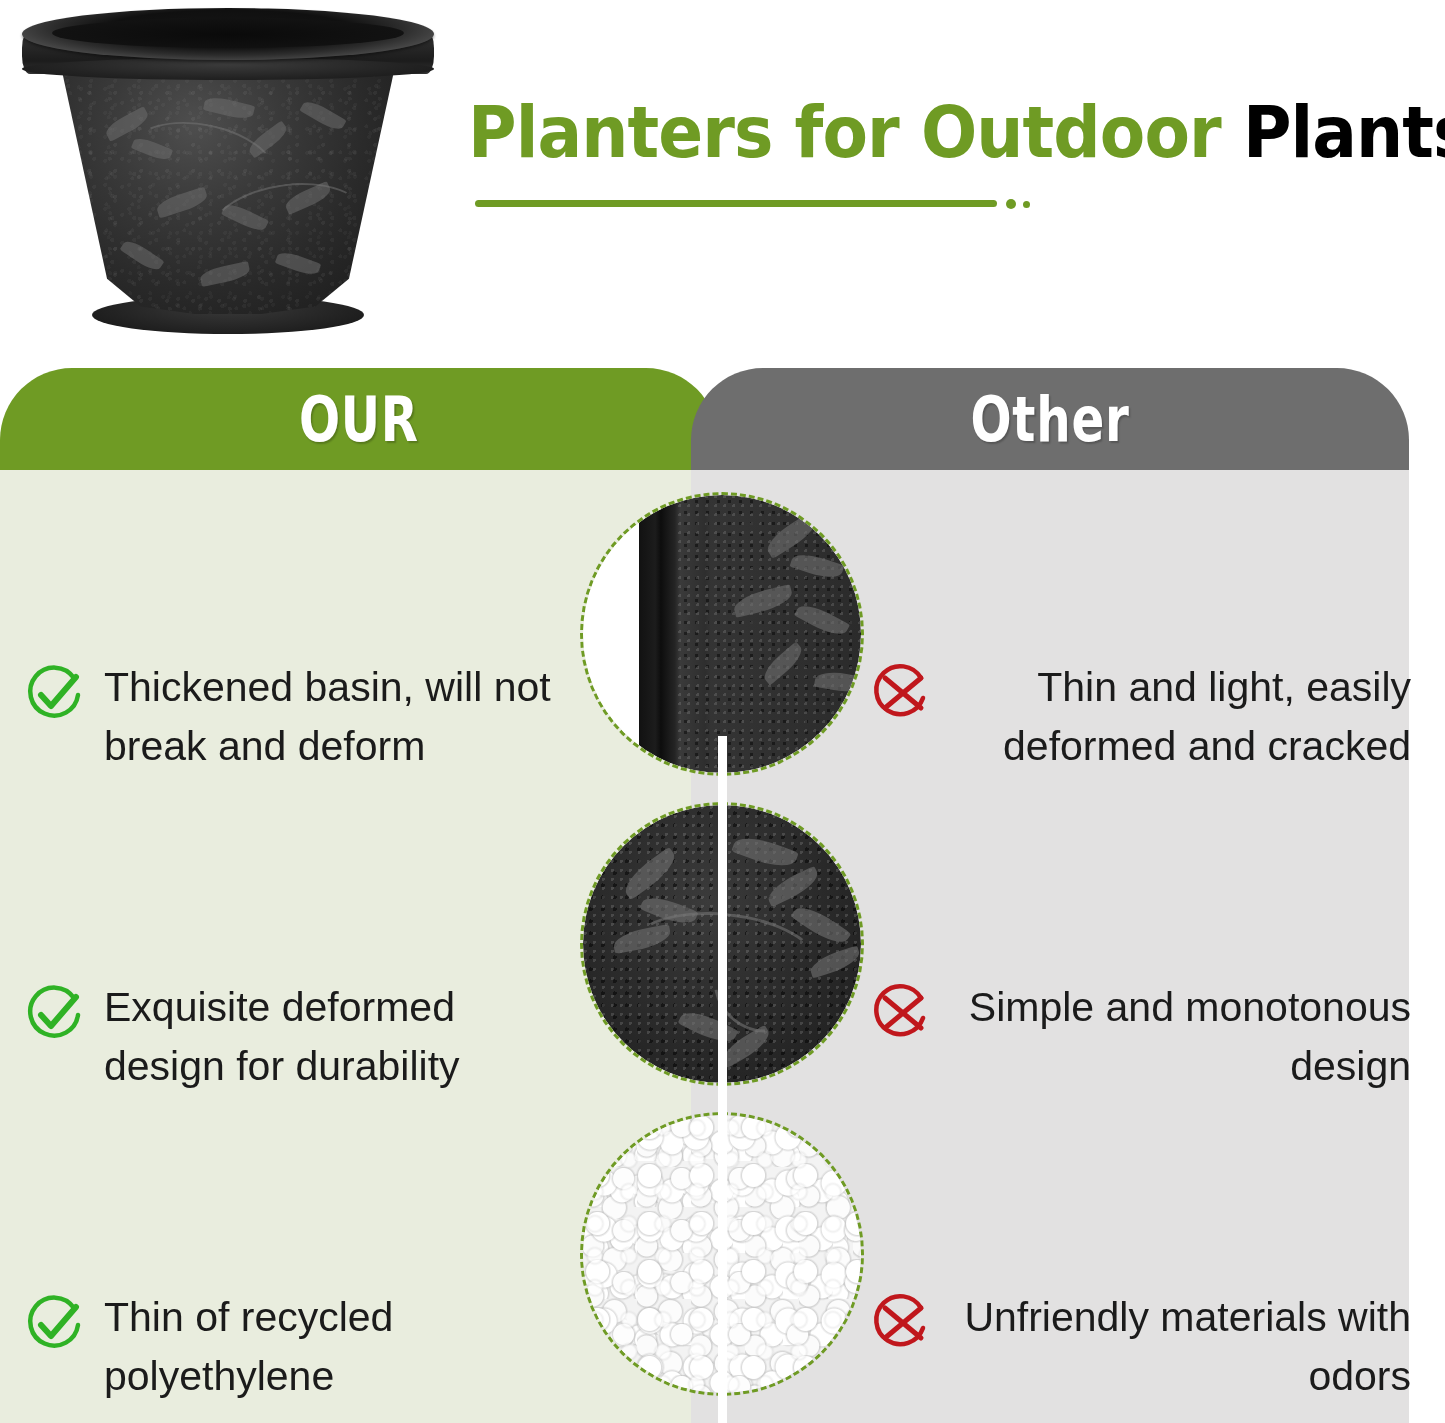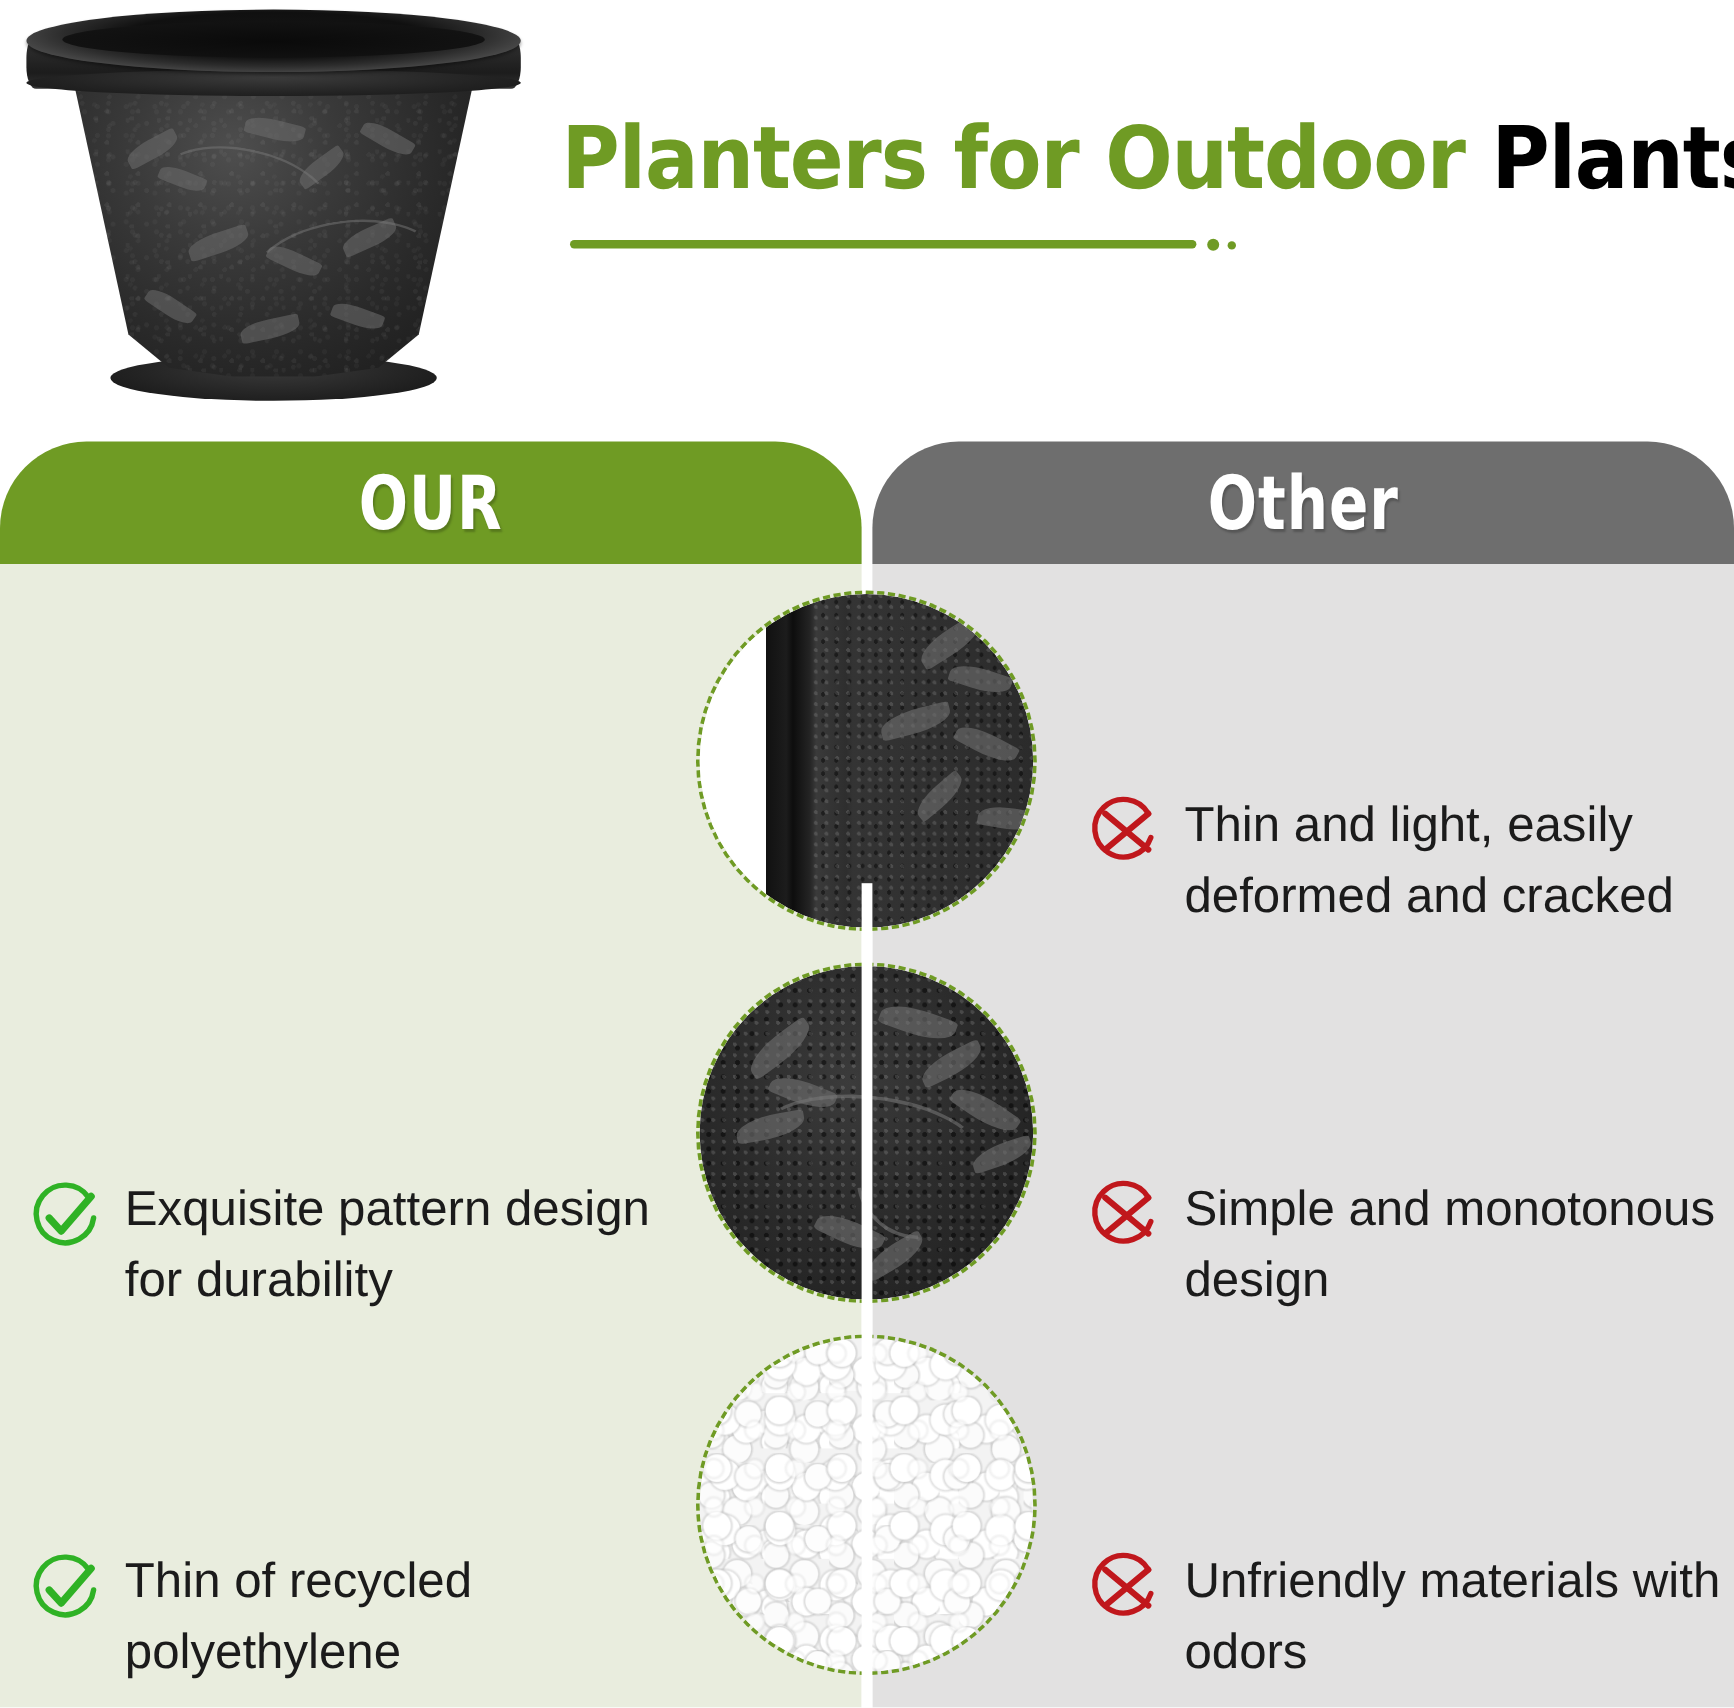--- a/index.html
+++ b/index.html
@@ -115,21 +115,21 @@
   }
 
   
   #comparison{
     position:absolute; left:0; top:368px; width:1445px; height:1055px;
   }
   .column{
     position:absolute; top:0; height:1055px;padding-left:16px;
   }
   #col-our{ left:0; width:718px; }
-  #col-other{ left:727px; width:718px; }
+  #col-other{ left:691px; width:718px;text-align:right; }
 
   .col-header{
     position:absolute; left:0; top:0; width:100%; height:102px;
     border-radius:72px 72px 0 0;
     display:flex; align-items:center; justify-content:center;
   }
   #col-our .col-header{ background:#6f9b24; }
   #col-other .col-header{ background:#6e6e6e; }
   .col-header-label{
     color:#ffffff; font-size:62px; font-weight:bold;
@@ -288,29 +288,38 @@
 </div>
 
 <div id="comparison">
 
   <div class="column" id="col-our">
     <div class="col-header">
       <span class="col-header-label">OUR</span>
     </div>
     <div class="col-body">
 
-
-      <div class="feature r2">
+      <div class="feature r1">
         <span class="icon-badge">
           <svg width="62" height="62" viewBox="0 0 62 62">
             <path d="M50 14 A24 24 0 1 0 54 31" fill="none" stroke="#2FB225" stroke-width="4.5" stroke-linecap="round"></path>
             <path d="M17 31 L27 42 L52 13" fill="none" stroke="#2FB225" stroke-width="6" stroke-linecap="round" stroke-linejoin="round"></path>
           </svg>
         </span>
-        <span class="feature-text">Exquisite pattern design for durability</span>
+        <span class="feature-text">Thickened basin, will not break and deform</span>
+      </div>
+
+      <div class="feature r2">
+        <span class="icon-badge">
+          <svg width="62" height="62" viewBox="0 0 62 62">
+            <path d="M50 14 A24 24 0 1 0 54 31" fill="none" stroke="#2FB225" stroke-width="4.5" stroke-linecap="round"></path>
+            <path d="M17 31 L27 42 L52 13" fill="none" stroke="#2FB225" stroke-width="6" stroke-linecap="round" stroke-linejoin="round"></path>
+          </svg>
+        </span>
+        <span class="feature-text">Exquisite deformed design for durability</span>
       </div>
 
       <div class="feature r3">
         <span class="icon-badge">
           <svg width="62" height="62" viewBox="0 0 62 62">
             <path d="M50 14 A24 24 0 1 0 54 31" fill="none" stroke="#2FB225" stroke-width="4.5" stroke-linecap="round"></path>
             <path d="M17 31 L27 42 L52 13" fill="none" stroke="#2FB225" stroke-width="6" stroke-linecap="round" stroke-linejoin="round"></path>
           </svg>
         </span>
         <span class="feature-text">Thin of recycled polyethylene</span>

